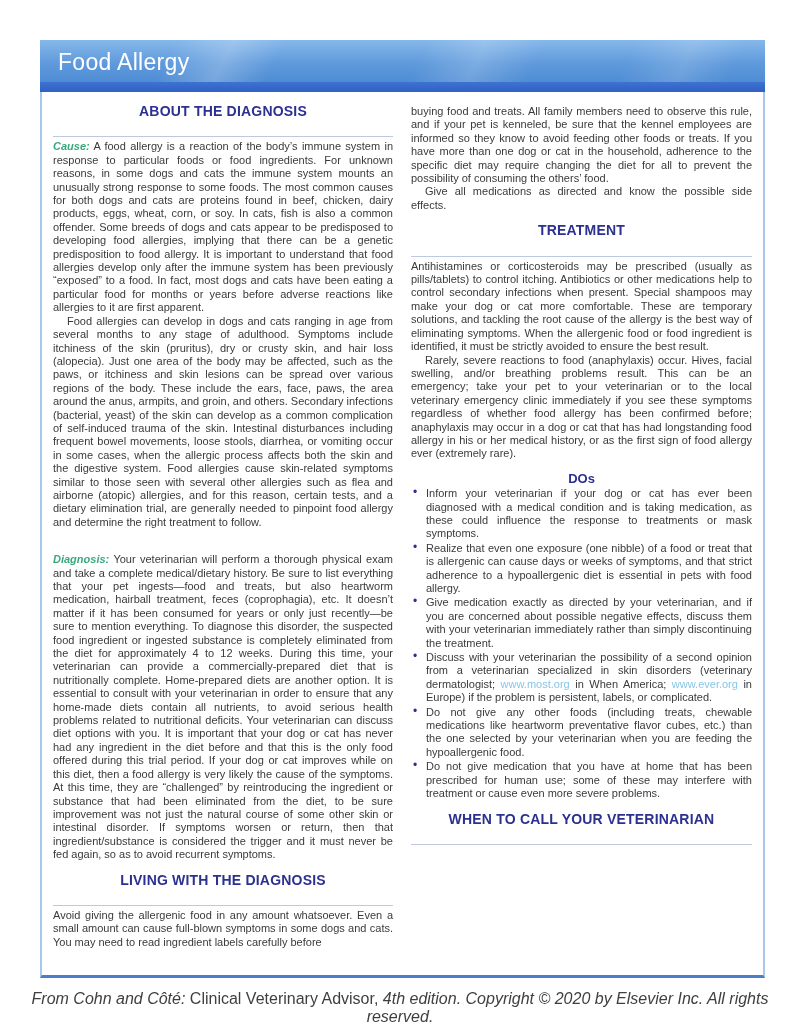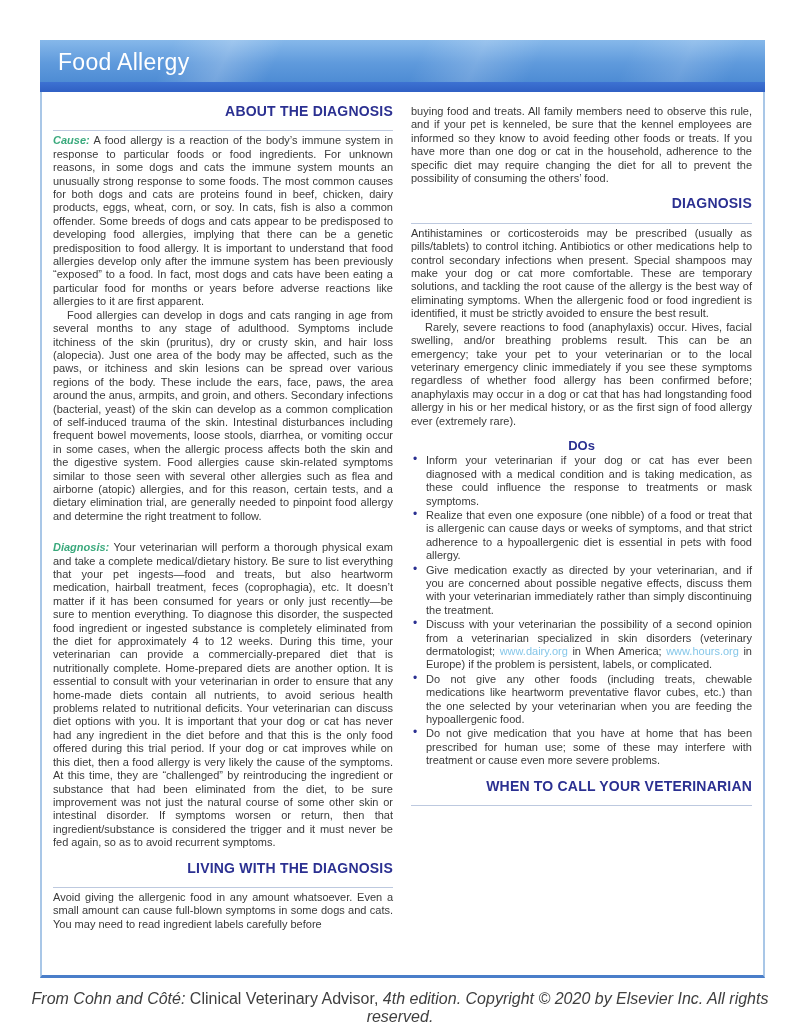--- a/index.html
+++ b/index.html
@@ -16,27 +16,27 @@
   .banner-stripe{height:10px;background:linear-gradient(180deg,#3d72d2 0%,#3060c4 100%);}
   .banner-title{margin:0;padding:9px 0 0 18px;font-size:23px;font-weight:400;color:#ffffff;
         letter-spacing:.3px;}
   
   .content{position:absolute;left:40px;top:92px;width:725px;height:886px;box-sizing:border-box;
         border-left:2px solid #a9c7e7;border-right:2px solid #a9c7e7;border-bottom:3px solid #4a7ec9;
         padding:13px 11px 0 11px;display:flex;gap:18px;overflow:hidden;}
   .col{font-size:11px;line-height:13.4px;text-align:justify;}
   .col-left{width:340px;flex:0 0 340px;}
   .col-right{flex:1;}
-  h2.sec{font-size:14px;font-weight:700;color:#2b3091;margin:12px 0 3px 0;padding-bottom:12px;
-        border-bottom:1px solid #bdc9df;letter-spacing:.2px;text-align:right;}
+  h2.sec{font-size:14px;font-weight:700;color:#2b3091;margin:12px 0 3px 0;padding-bottom:18px;
+        border-bottom:1px solid #bdc9df;letter-spacing:.2px;text-align:center;}
   h2.sec.first{margin-top:0;}
   h3.subsec{font-size:13px;font-weight:700;color:#2b3091;margin:11px 0 2px 0;text-align:center;}
   p{margin:0;}
   p.indent{text-indent:14px;}
-  p.gap-top{margin-top:18px;}
+  p.gap-top{margin-top:24px;}
   .lead{color:#3aa97c;font-style:italic;font-weight:700;}
   ul{margin:1px 0 0 0;padding:0;list-style:none;}
   li{position:relative;padding-left:15px;margin:0 0 1px 0;}
   li::before{content:"\2022";position:absolute;left:2px;top:-1px;color:#2b3091;font-size:12px;}
   .link{color:#85c6e8;text-decoration:none;cursor:pointer;}
   
   .footer{position:absolute;left:0;top:990px;width:800px;text-align:center;font-size:16px;
         color:#3f3f3f;font-style:italic;}
   .footer .upright{font-style:normal;}
 </style>
@@ -63,31 +63,32 @@
 
       <p class="gap-top"><span class="lead">Diagnosis:</span> <span>Your veterinarian will perform a thorough physical exam and take a complete medical/dietary history. Be sure to list everything that your pet ingests—food and treats, but also heartworm medication, hairball treatment, feces (coprophagia), etc. It doesn’t matter if it has been consumed for years or only just recently—be sure to mention everything. To diagnose this disorder, the suspected food ingredient or ingested substance is completely eliminated from the diet for approximately 4 to 12 weeks. During this time, your veterinarian can provide a commercially-prepared diet that is nutritionally complete. Home-prepared diets are another option. It is essential to consult with your veterinarian in order to ensure that any home-made diets contain all nutrients, to avoid serious health problems related to nutritional deficits. Your veterinarian can discuss diet options with you. It is important that your dog or cat has never had any ingredient in the diet before and that this is the only food offered during this trial period. If your dog or cat improves while on this diet, then a food allergy is very likely the cause of the symptoms. At this time, they are “challenged” by reintroducing the ingredient or substance that had been eliminated from the diet, to be sure improvement was not just the natural course of some other skin or intestinal disorder. If symptoms worsen or return, then that ingredient/substance is considered the trigger and it must never be fed again, so as to avoid recurrent symptoms.</span></p>
 
       <h2 class="sec">LIVING WITH THE DIAGNOSIS</h2>
 
       <p>Avoid giving the allergenic food in any amount whatsoever. Even a small amount can cause full-blown symptoms in some dogs and cats. You may need to read ingredient labels carefully before</p>
     </div>
 
     <div class="col col-right">
       <p>buying food and treats. All family members need to observe this rule, and if your pet is kenneled, be sure that the kennel employees are informed so they know to avoid feeding other foods or treats. If you have more than one dog or cat in the household, adherence to the specific diet may require changing the diet for all to prevent the possibility of consuming the others’ food.</p>
+      <p class="indent">Give all medications as directed and know the possible side effects.</p>
 
-      <h2 class="sec">DIAGNOSIS</h2>
+      <h2 class="sec">TREATMENT</h2>
       <p>Antihistamines or corticosteroids may be prescribed (usually as pills/tablets) to control itching. Antibiotics or other medications help to control secondary infections when present. Special shampoos may make your dog or cat more comfortable. These are temporary solutions, and tackling the root cause of the allergy is the best way of eliminating symptoms. When the allergenic food or food ingredient is identified, it must be strictly avoided to ensure the best result.</p>
       <p class="indent">Rarely, severe reactions to food (anaphylaxis) occur. Hives, facial swelling, and/or breathing problems result. This can be an emergency; take your pet to your veterinarian or to the local veterinary emergency clinic immediately if you see these symptoms regardless of whether food allergy has been confirmed before; anaphylaxis may occur in a dog or cat that has had longstanding food allergy in his or her medical history, or as the first sign of food allergy ever (extremely rare).</p>
 
       <h3 class="subsec">DOs</h3>
       <ul>
         <li>Inform your veterinarian if your dog or cat has ever been diagnosed with a medical condition and is taking medication, as these could influence the response to treatments or mask symptoms.</li>
         <li>Realize that even one exposure (one nibble) of a food or treat that is allergenic can cause days or weeks of symptoms, and that strict adherence to a hypoallergenic diet is essential in pets with food allergy.</li>
         <li>Give medication exactly as directed by your veterinarian, and if you are concerned about possible negative effects, discuss them with your veterinarian immediately rather than simply discontinuing the treatment.</li>
-        <li><span>Discuss with your veterinarian the possibility of a second opinion from a veterinarian specialized in skin disorders (veterinary dermatologist; </span><a class="link">www.dairy.org</a><span> in When America; </span><a class="link">www.hours.org</a><span> in Europe) if the problem is persistent, labels, or complicated.</span></li>
+        <li><span>Discuss with your veterinarian the possibility of a second opinion from a veterinarian specialized in skin disorders (veterinary dermatologist; </span><a class="link">www.most.org</a><span> in When America; </span><a class="link">www.ever.org</a><span> in Europe) if the problem is persistent, labels, or complicated.</span></li>
       </ul>
 
       <ul>
         <li>Do not give any other foods (including treats, chewable medications like heartworm preventative flavor cubes, etc.) than the one selected by your veterinarian when you are feeding the hypoallergenic food.</li>
         <li>Do not give medication that you have at home that has been prescribed for human use; some of these may interfere with treatment or cause even more severe problems.</li>
       </ul>
 
       <h2 class="sec">WHEN TO CALL YOUR VETERINARIAN</h2>
     </div>
 

